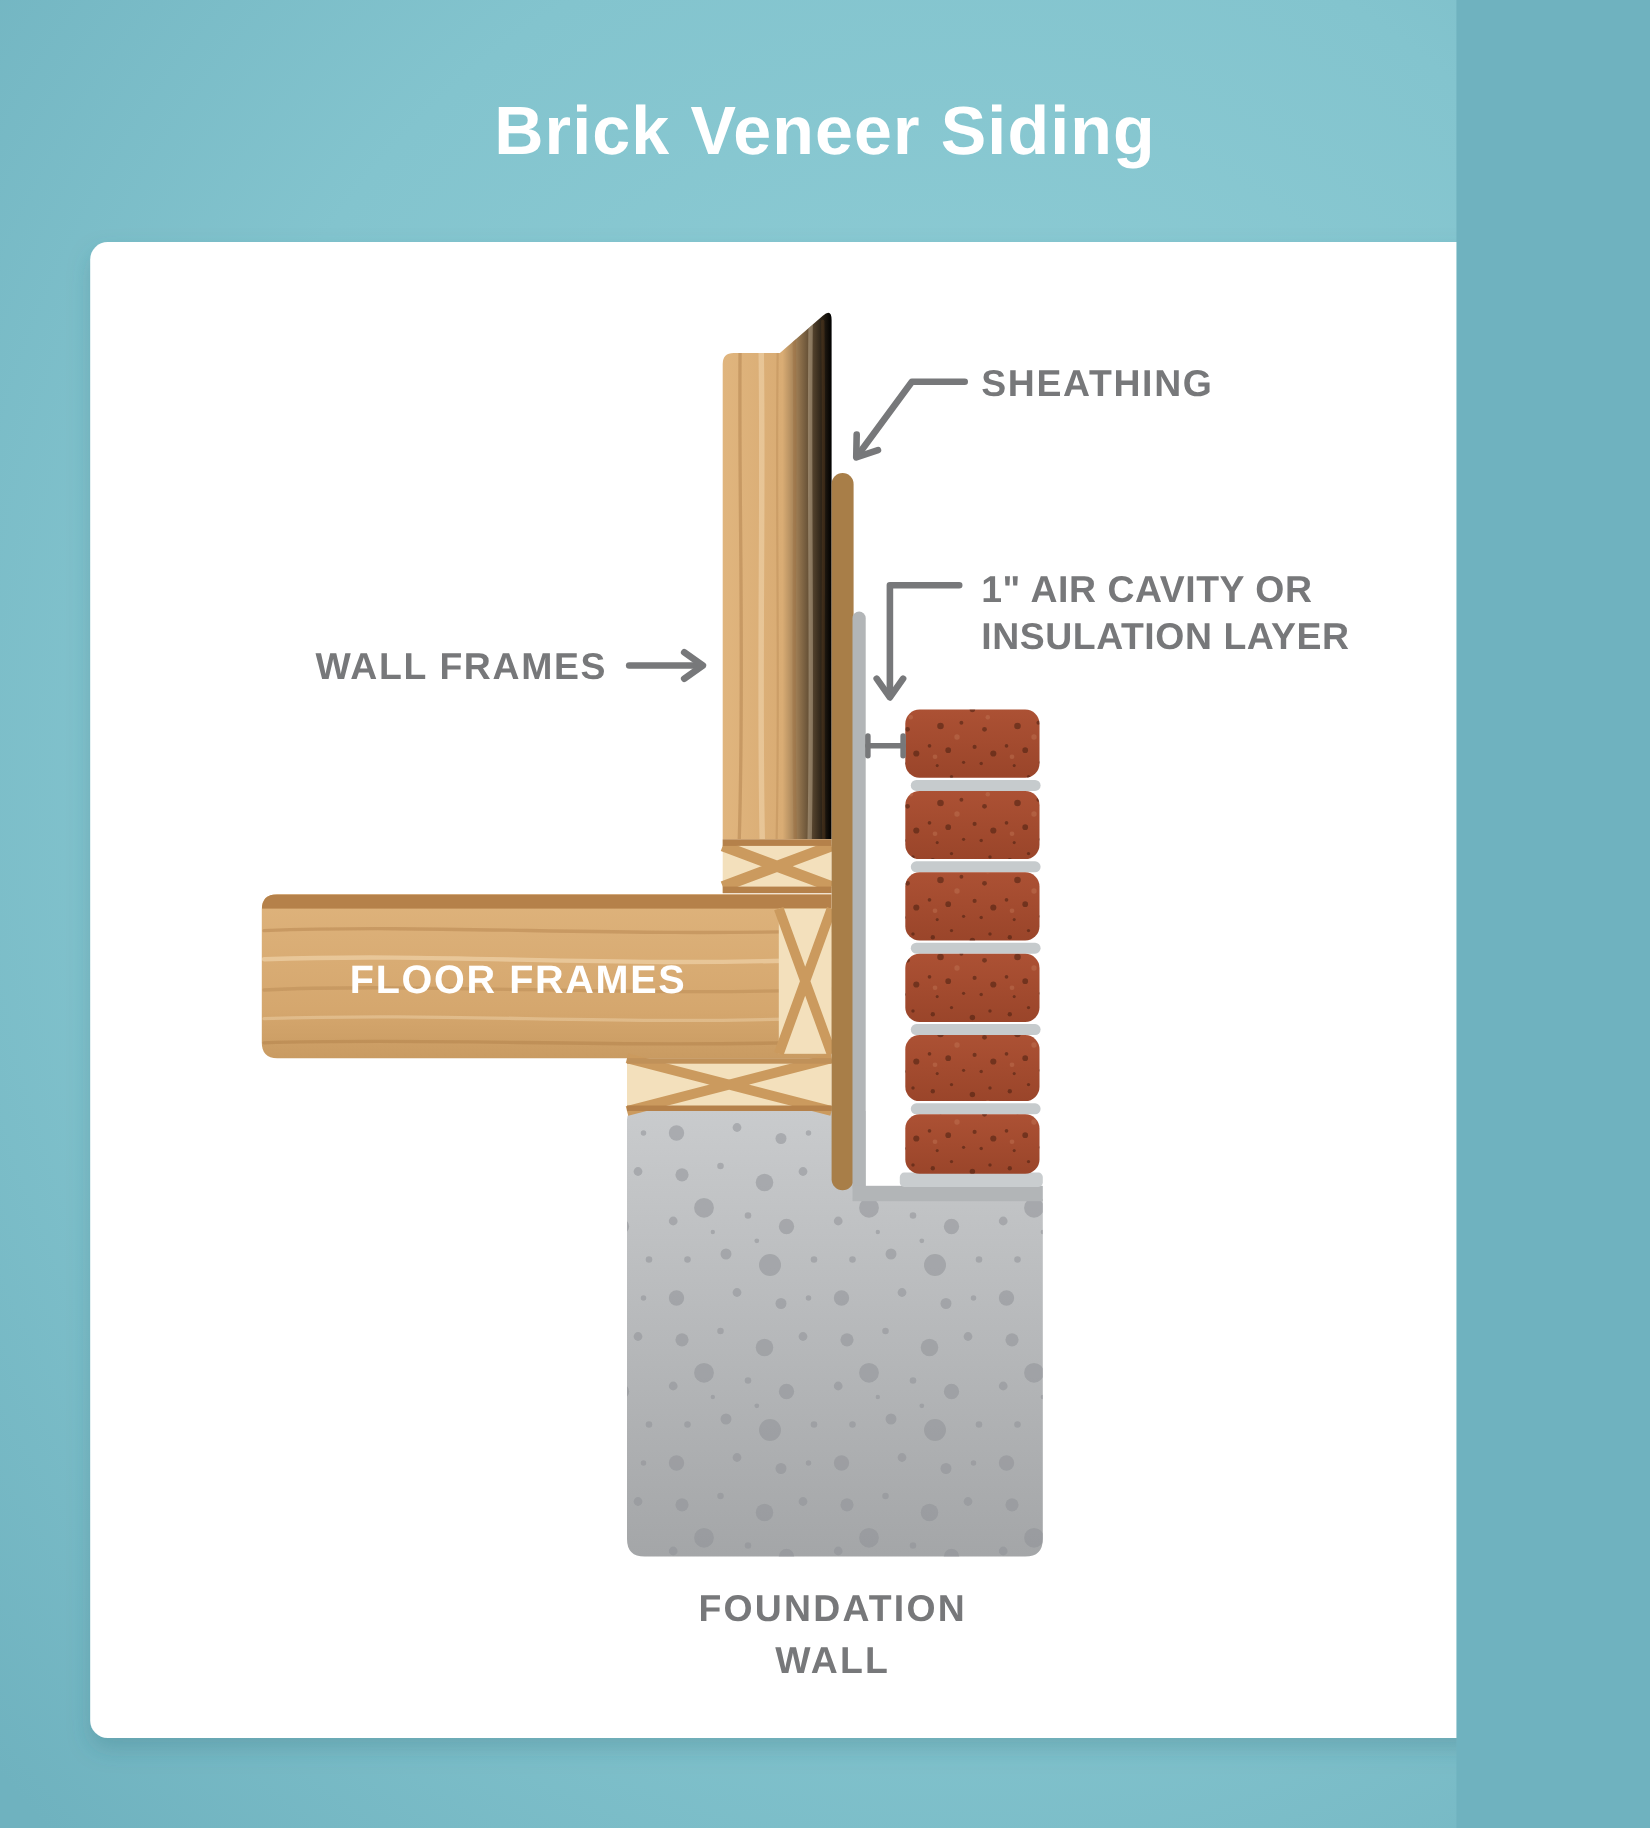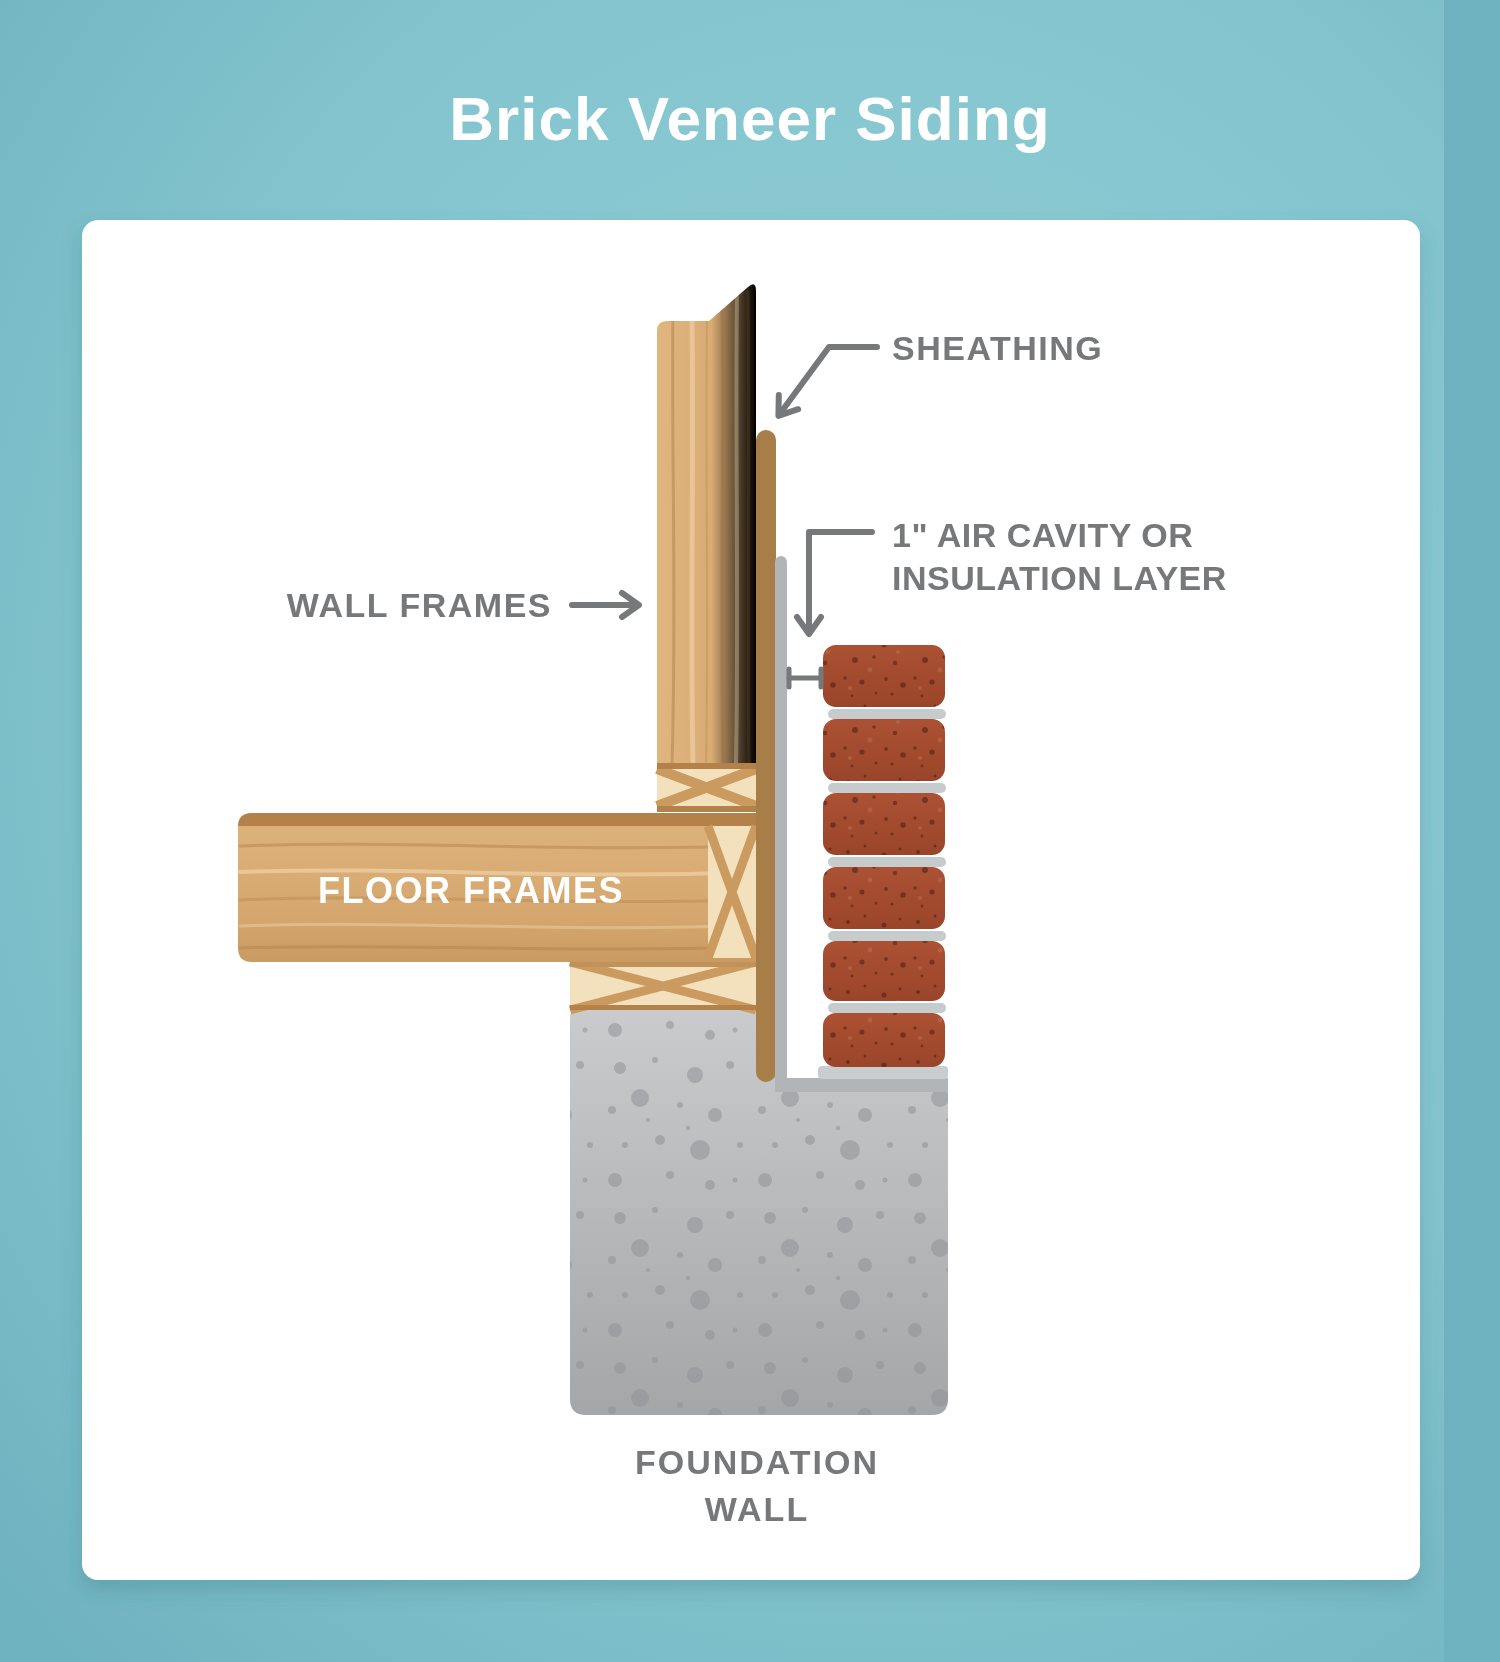--- a/index.html
+++ b/index.html
@@ -1,16 +1,16 @@
 <!DOCTYPE html>
 <html><head>
 <meta charset="utf-8">
 <style>
   html,body{margin:0;padding:0;background:#6fb2bf;}
-  .stage{position:relative;width:1444px;height:1662px;overflow:hidden;
+  .stage{position:relative;width:1324px;height:1662px;overflow:hidden;
          font-family:"Liberation Sans", sans-serif;}
   svg{position:absolute;left:0;top:0;display:block;}
   text{font-family:"Liberation Sans", sans-serif;}
 </style>
 </head>
 <body>
 
 <div class="stage">
 <svg width="1500" height="1662" viewBox="0 0 1500 1662">
   <defs>

